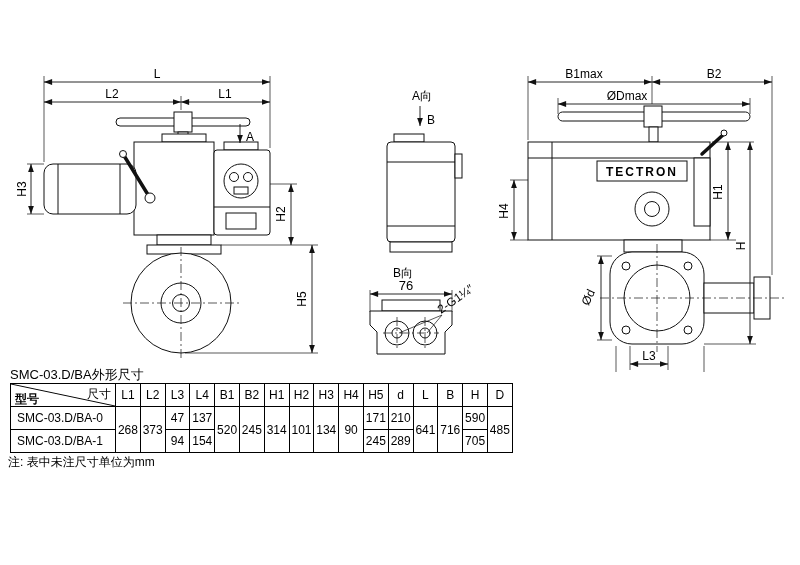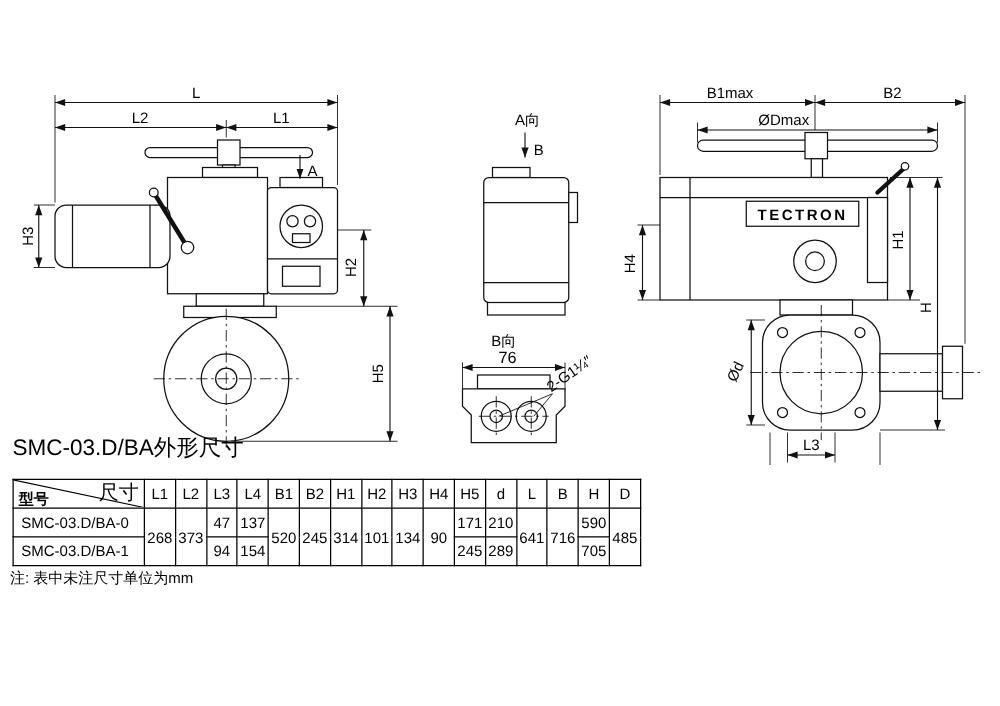--- a/index.html
+++ b/index.html
@@ -13,32 +13,32 @@
   .th{stroke:#111;stroke-width:3.5;fill:none;stroke-linecap:round;}
   .dim{stroke:#111;stroke-width:.9;fill:none;marker-start:url(#ms);marker-end:url(#me);}
   .arr{stroke:#111;stroke-width:.9;fill:none;marker-end:url(#me);}
   .ext{stroke:#111;stroke-width:.7;fill:none;}
   .cl{stroke:#111;stroke-width:.7;fill:none;stroke-dasharray:9 3 2 3;}
   text.t{font:12px "Liberation Sans","DejaVu Sans",sans-serif;fill:#000;}
   text.big{font-size:13px;}
   text.brand{font:bold 12px "Liberation Sans","DejaVu Sans",sans-serif;letter-spacing:2px;fill:#000;}
 
   
-  .tbl-title{position:absolute;left:10px;top:346px;font-size:18px;}
+  .tbl-title{position:absolute;left:10px;top:366px;font-size:13px;}
   .unit-note{position:absolute;left:8px;top:454px;font-size:12px;}
 
   
   table.dims{position:absolute;left:10px;top:383px;border-collapse:collapse;table-layout:fixed;
              width:502px;font-size:12px;}
   table.dims td{border:1px solid #000;text-align:center;padding:0;height:22px;
                 overflow:hidden;white-space:nowrap;}
   table.dims td.model{text-align:left;padding-left:6px;}
   td.corner{position:relative;}
   td.corner svg{position:absolute;left:0;top:0;width:100%;height:100%;}
-  .c-top{position:absolute;top:4px;right:4px;font-size:16px;line-height:13px;text-align:center;}
+  .c-top{position:absolute;top:4px;right:4px;font-size:12px;line-height:13px;text-align:center;}
   .c-bot{position:absolute;bottom:0;left:4px;font-size:12px;line-height:13px;font-weight:bold;}
 </style>
 </head>
 <body>
 
 <div class="page">
 
   <svg class="draw" width="800" height="372" viewBox="0 0 800 372">
     <defs>
       <marker id="ms" markerWidth="10" markerHeight="8" refX="0.5" refY="4" orient="auto">

